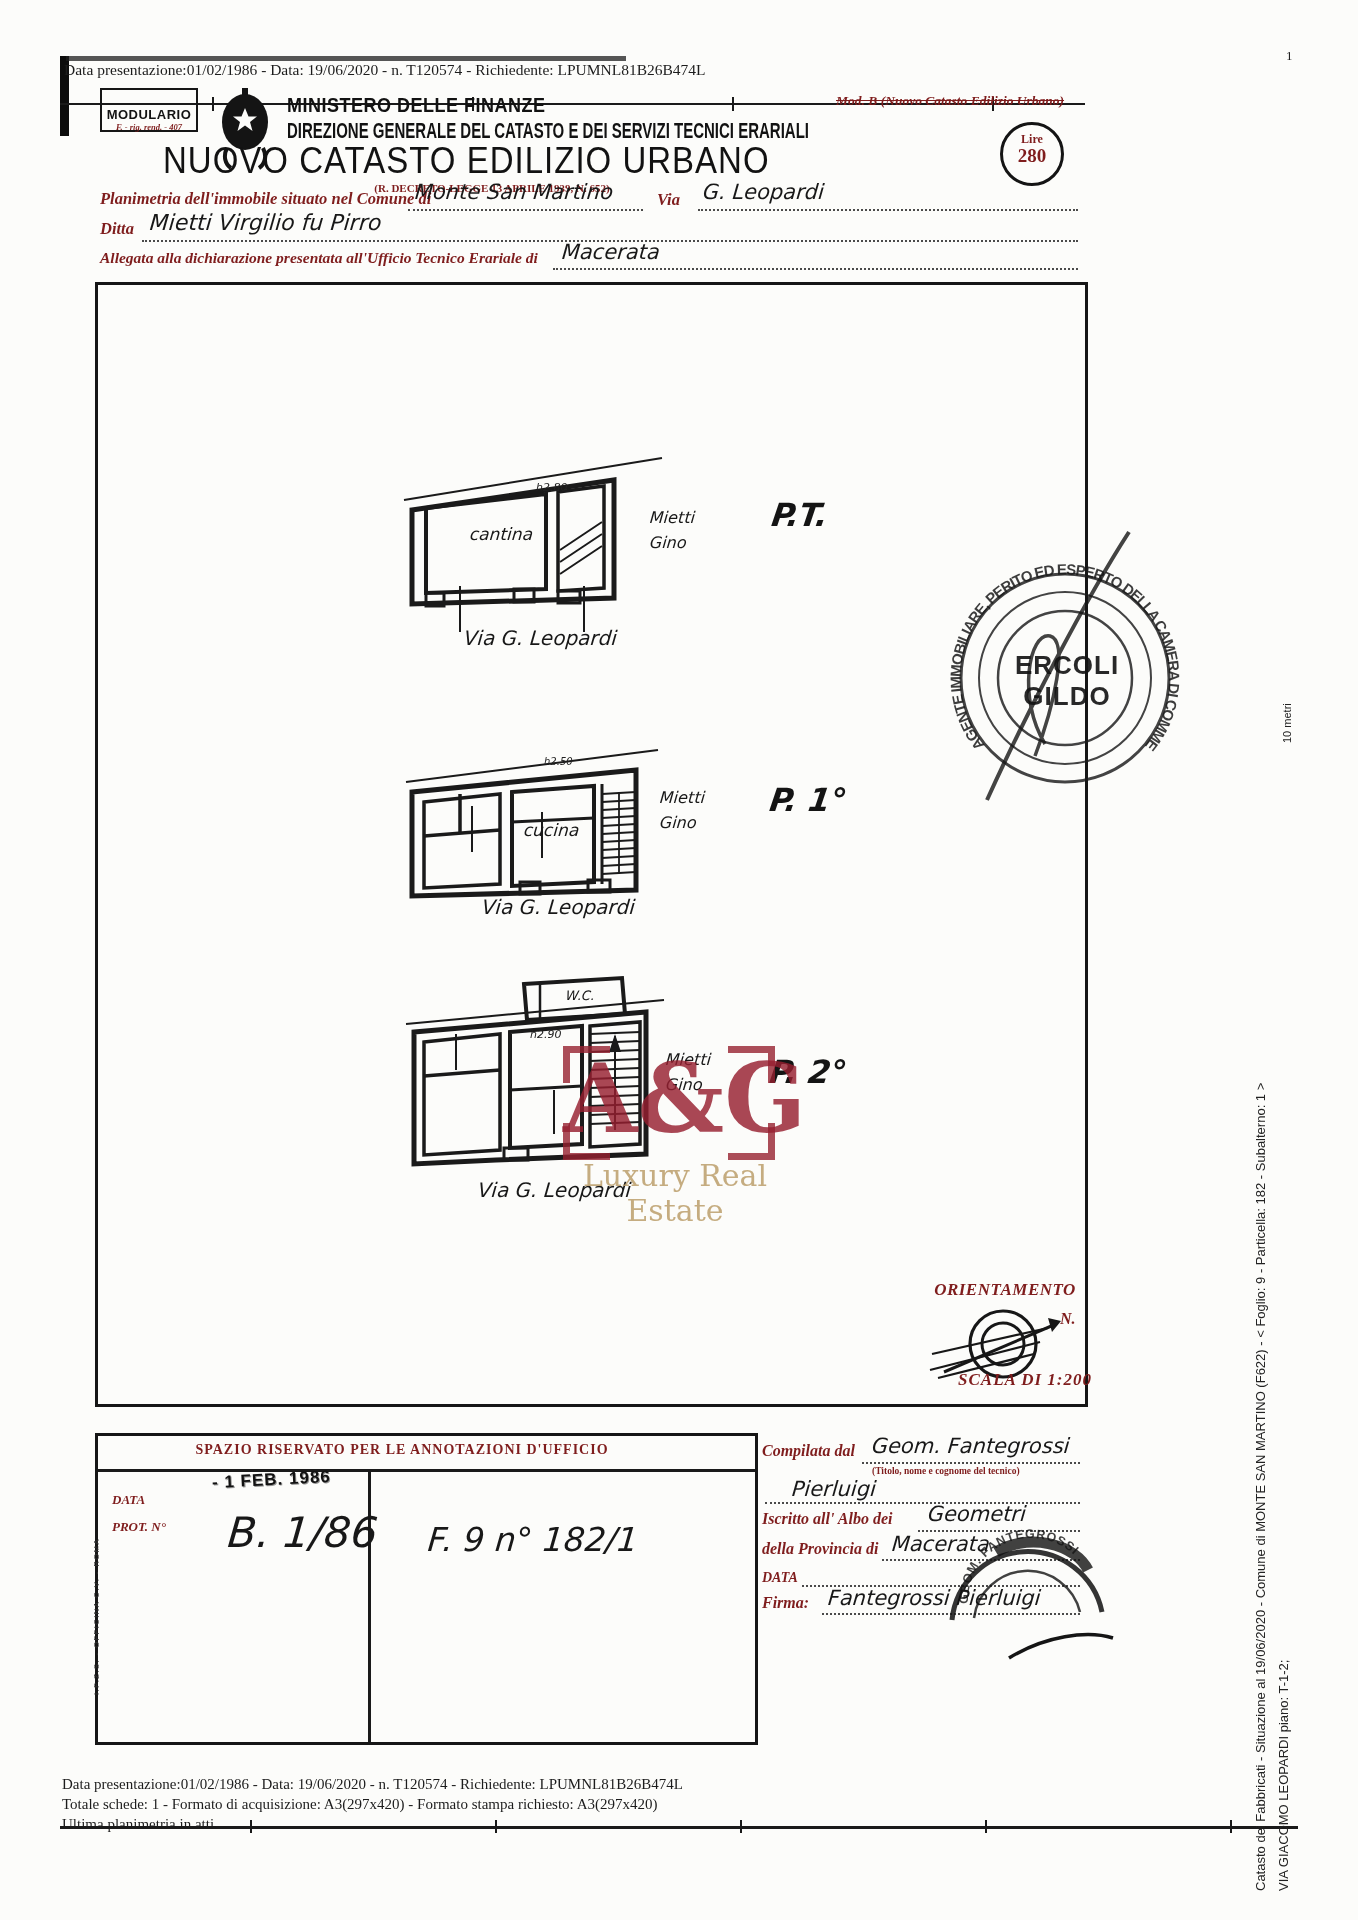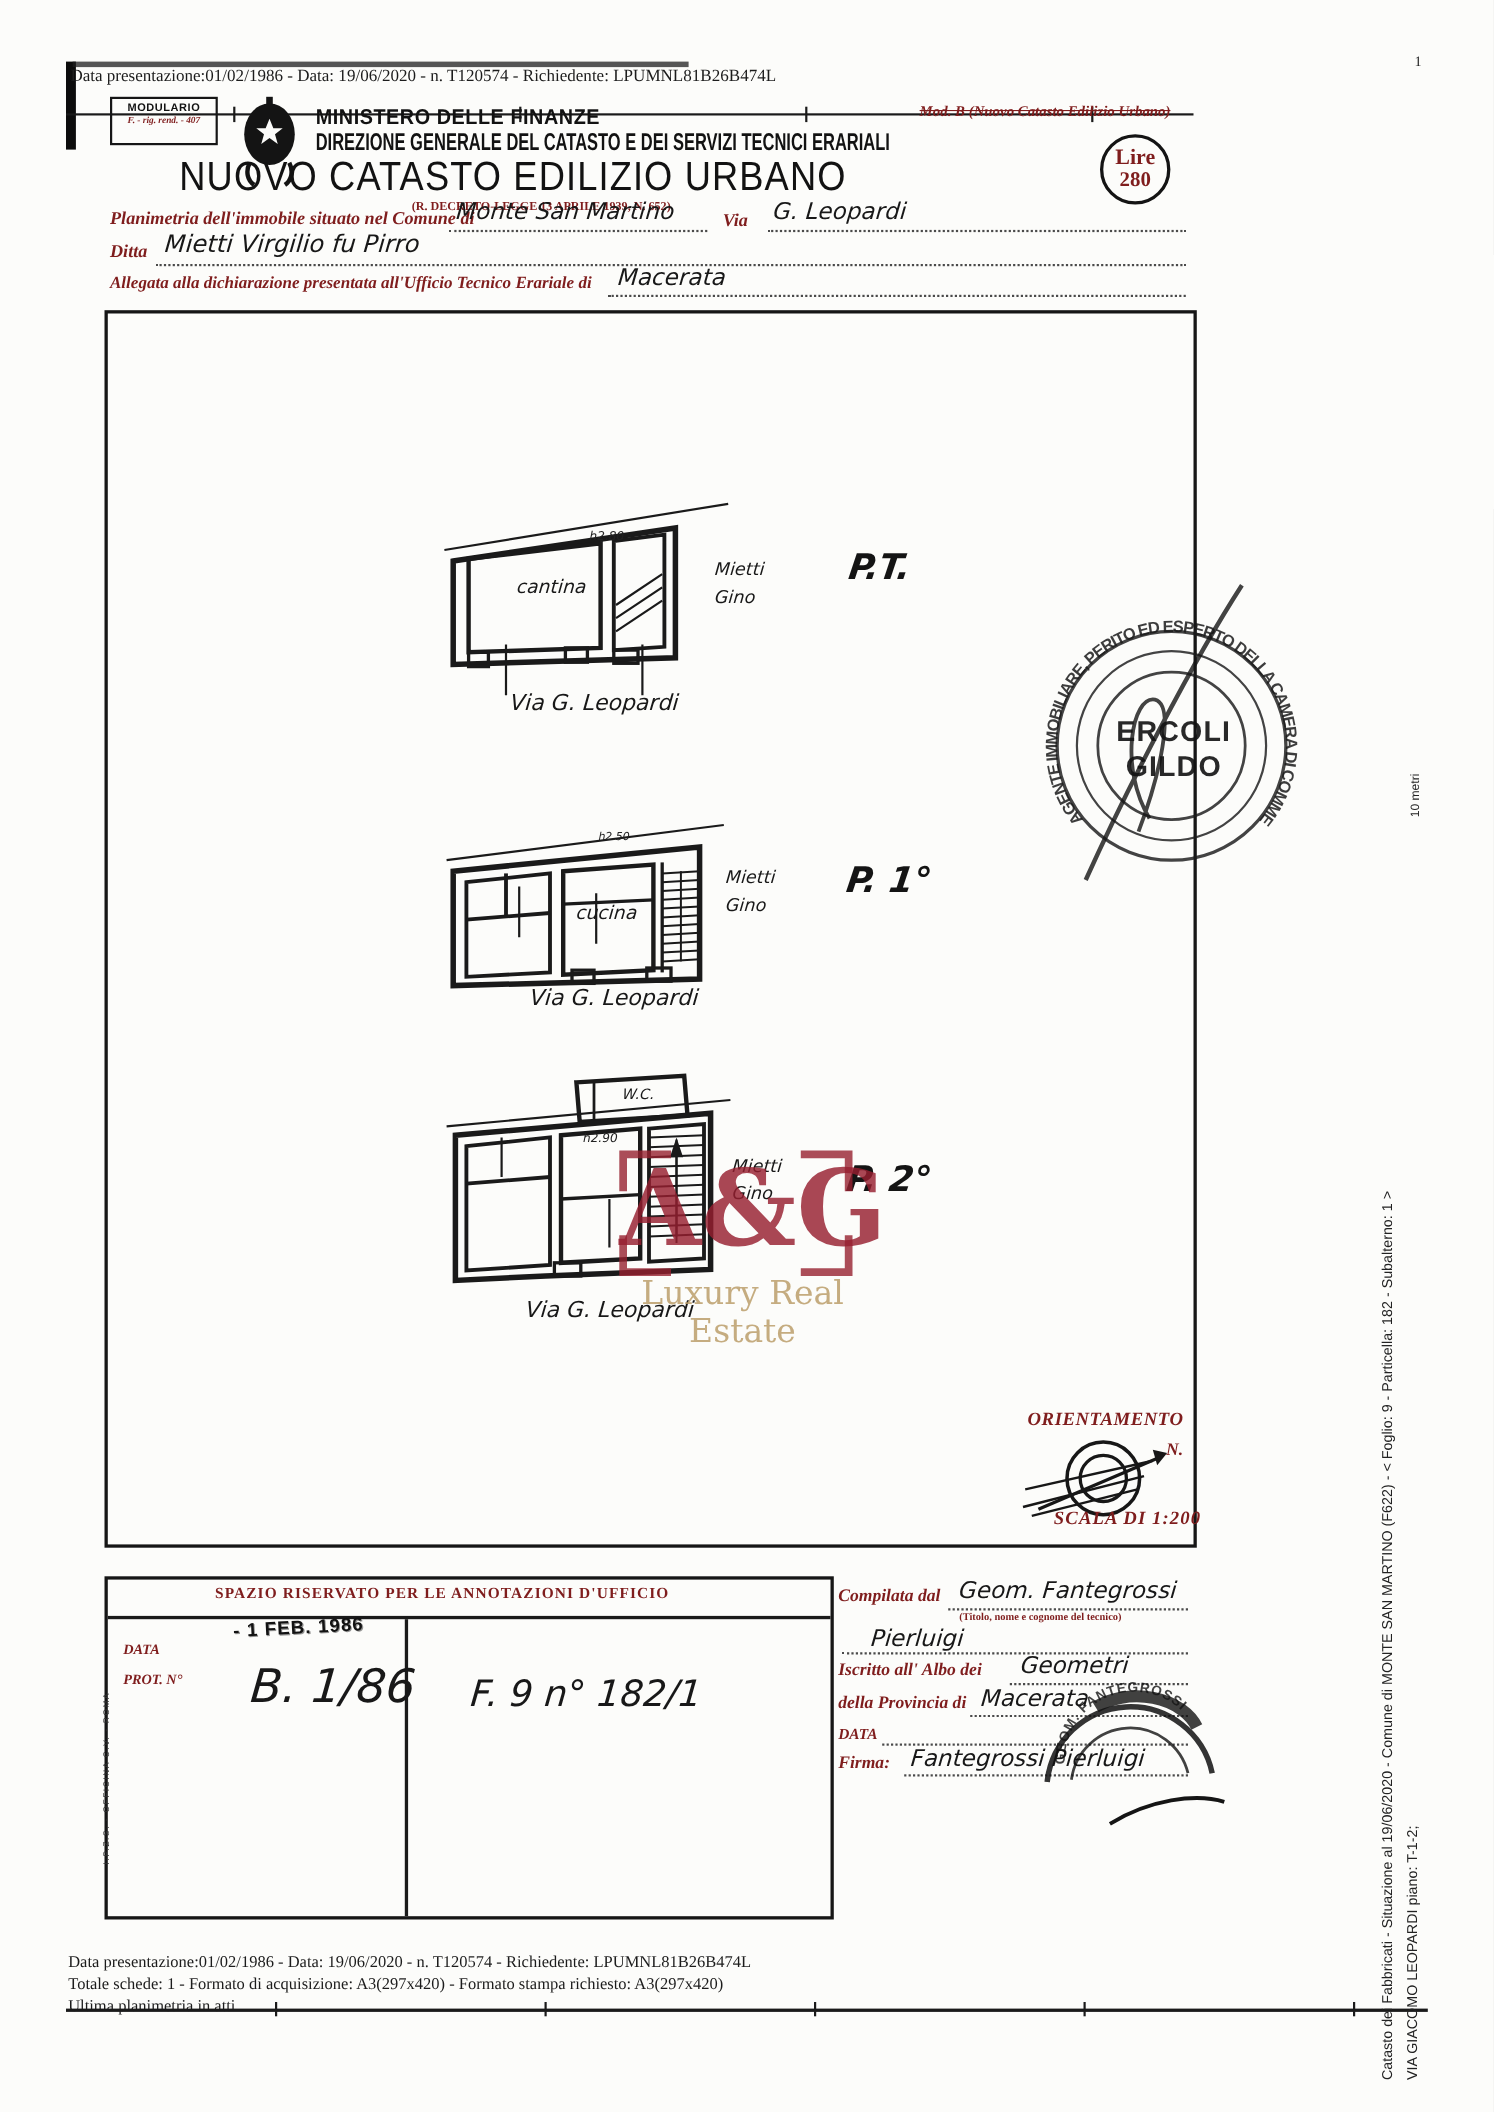--- a/index.html
+++ b/index.html
@@ -32,39 +32,39 @@
 
   <div class="abs rule" style="left:60px;top:103px;width:1025px;height:2px;"></div>
   <div class="abs rule" style="left:212px;top:97px;width:2px;height:14px;"></div>
   <div class="abs rule" style="left:472px;top:97px;width:2px;height:14px;"></div>
   <div class="abs rule" style="left:732px;top:97px;width:2px;height:14px;"></div>
   <div class="abs rule" style="left:992px;top:97px;width:2px;height:14px;"></div>
 
   <div class="abs lbl" style="left:836px;top:93px;font-size:13.5px;text-decoration:line-through;">Mod. B (Nuovo Catasto Edilizio Urbano)</div>
 
   <div class="abs" style="left:100px;top:88px;width:94px;height:40px;border:2px solid #161616;text-align:center;">
-    <div class="gothic" style="font-size:10px;margin-top:3px;letter-spacing:.5px;">MODULARIO</div>
+    <div class="gothic" style="font-size:13px;margin-top:17px;letter-spacing:.5px;">MODULARIO</div>
     <div class="lbl" style="font-size:8.5px;">F. - rig. rend. - 407</div>
   </div>
 
   <svg class="abs" style="left:213px;top:86px;width:64px;height:84px;" viewBox="0 0 64 84">
     <rect x="29" y="2" width="6" height="10" fill="#141414"></rect>
     <ellipse cx="32" cy="36" rx="23" ry="28" fill="#141414"></ellipse>
     <polygon points="32,22 35.5,30.5 44,30.5 37,36 39.5,45 32,39.5 24.5,45 27,36 20,30.5 28.5,30.5" fill="#fbfbf9"></polygon>
     <path d="M14,62 C10,70 12,78 18,82 M50,62 C54,70 52,78 46,82" stroke="#141414" stroke-width="4" fill="none"></path>
   </svg>
 
   <div class="abs gothic" style="left:287px;top:95px;font-size:18px;letter-spacing:.5px;transform:scaleY(1.08);transform-origin:left top;">MINISTERO DELLE FINANZE</div>
   <div class="abs gothic" style="left:287px;top:118px;font-size:20px;transform:scale(.75,1.1);transform-origin:left top;white-space:nowrap;">DIREZIONE GENERALE DEL CATASTO E DEI SERVIZI TECNICI ERARIALI</div>
 
   <div class="abs gothic" style="left:163px;top:139px;font-size:33px;font-weight:normal;letter-spacing:1px;transform:scaleY(1.12);transform-origin:left top;white-space:nowrap;font-family:'Liberation Sans',sans-serif;">NUOVO CATASTO EDILIZIO URBANO</div>
   <div class="abs lbl" style="left:292px;top:182px;width:400px;text-align:center;font-size:11px;font-style:normal;">(R. DECRETO-LEGGE 13 APRILE 1939, N. 652)</div>
 
   <div class="abs" style="left:1000px;top:122px;width:58px;height:58px;border:3.5px solid #141414;border-radius:50%;text-align:center;">
-    <div class="lbl" style="font-size:20px;font-style:normal;margin-top:7px;">Lire</div>
+    <div class="lbl" style="font-size:12px;font-style:normal;margin-top:7px;">Lire</div>
     <div class="lbl" style="font-size:19px;font-style:normal;margin-top:-2px;">280</div>
   </div>
 
   <div class="abs lbl" style="left:100px;top:189px;font-size:16.5px;">Planimetria dell'immobile situato nel Comune di</div>
   <div class="abs hand" style="left:415px;top:180px;font-size:21px;">Monte San Martino</div>
   <div class="abs dot" style="left:408px;top:208px;width:235px;"></div>
   <div class="abs lbl" style="left:657px;top:190px;font-size:16.5px;">Via</div>
   <div class="abs hand" style="left:703px;top:180px;font-size:21px;">G. Leopardi</div>
   <div class="abs dot" style="left:698px;top:208px;width:380px;"></div>
 

